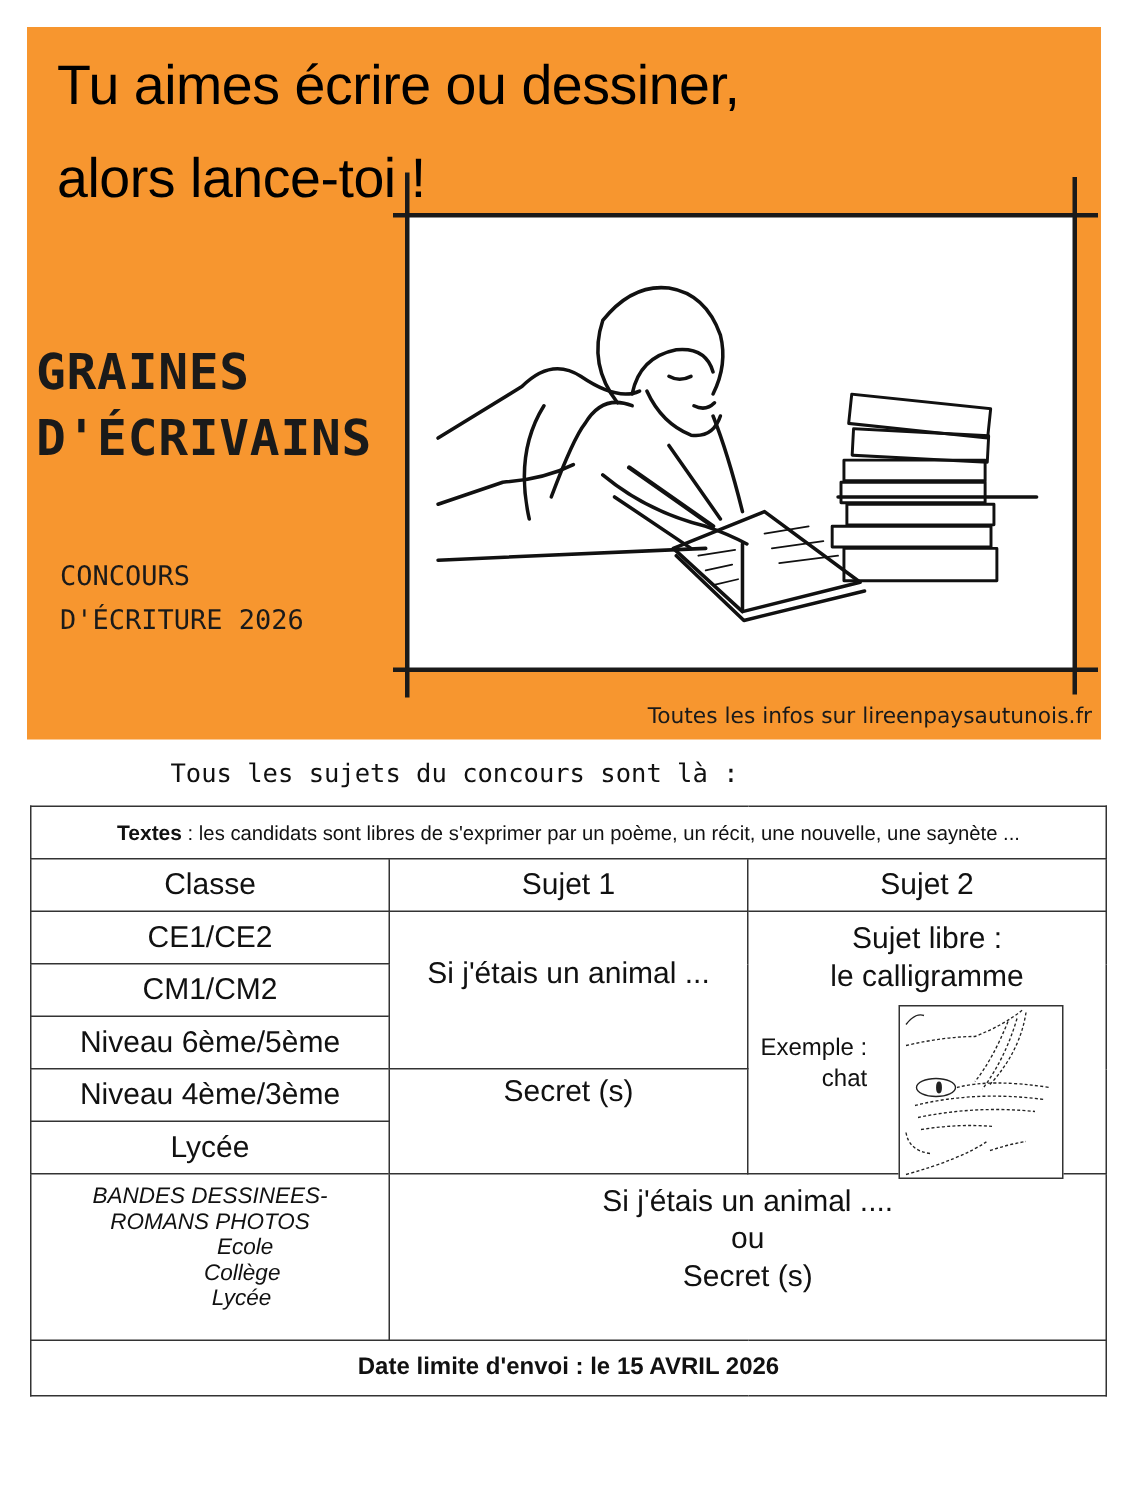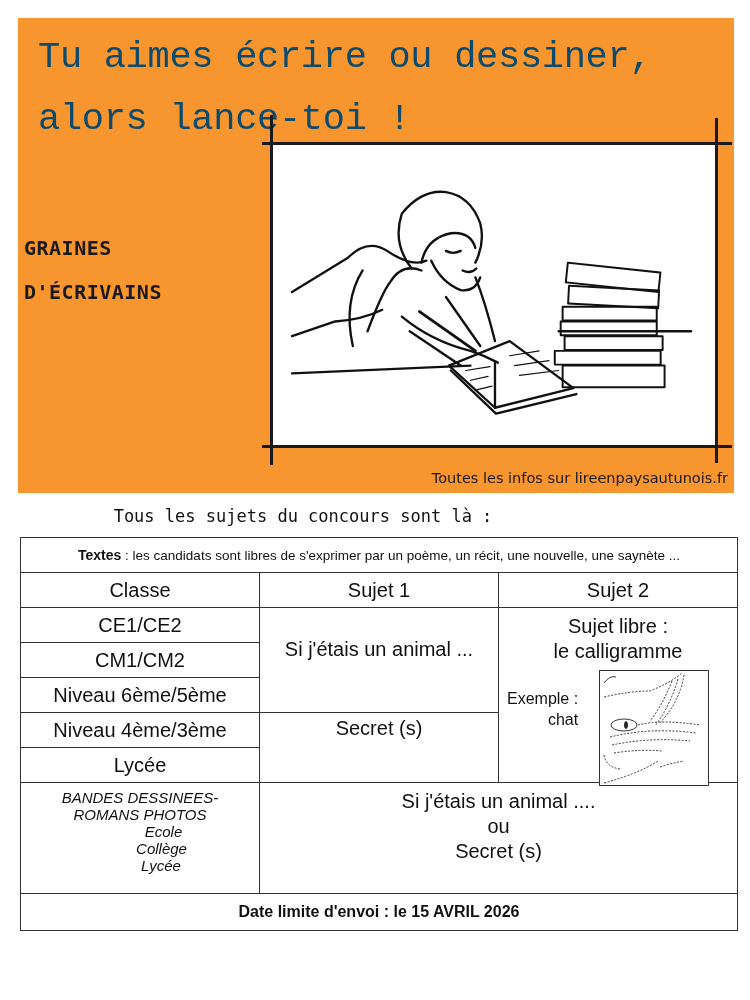--- a/index.html
+++ b/index.html
@@ -1,20 +1,20 @@
 <!DOCTYPE html>
 <html><head>
 <meta charset="utf-8">
 <style>
   html, body { margin: 0; padding: 0; background: #ffffff; }
   body { width: 750px; height: 1000px; position: relative; overflow: hidden; font-family: "Liberation Sans", sans-serif; color: #111; }
 
   .banner { position: absolute; left: 18px; top: 18px; width: 716px; height: 475px; background: #f7962f; }
-  .headline { position: absolute; left: 20px; top: 8px; font-family: Liberation Mono, monospace; font-size: 37px; line-height: 62px; color: #0c4a6e; letter-spacing: -0.3px; font-weight: normal; }
-  .brand { position: absolute; left: 6px; top: 208px; font-family: "DejaVu Sans Mono", monospace; font-weight: bold; font-size: 20px; line-height: 44px; color: #1a1a1a; letter-spacing: 0.5px; }
+  .headline { position: absolute; left: 20px; top: 8px; font-family: Liberation Sans, sans-serif; font-size: 37px; line-height: 62px; color: #000000; letter-spacing: -0.3px; font-weight: normal; }
+  .brand { position: absolute; left: 6px; top: 208px; font-family: "DejaVu Sans Mono", monospace; font-weight: bold; font-size: 33px; line-height: 44px; color: #1a1a1a; letter-spacing: 0.5px; }
   .contest { position: absolute; left: 22px; top: 352px; font-family: "DejaVu Sans Mono", monospace; font-size: 18px; line-height: 29px; color: #1a1a1a; }
   .infos { position: absolute; right: 6px; top: 452px; font-family: "DejaVu Sans", sans-serif; font-size: 14.5px; color: #1a1a1a; }
 
   .frame { position: absolute; left: 270px; top: 142px; width: 448px; height: 306px; background: #fff; border: 3px solid #1a1a1a; box-sizing: border-box; }
   .tick { position: absolute; background: #1a1a1a; }
   .illus { position: absolute; left: 0; top: 0; width: 100%; height: 100%; }
 
   .subtitle { position: absolute; left: 0; width: 606px; top: 506px; text-align: center; font-family: "DejaVu Sans Mono", monospace; font-size: 17px; color: #111; padding-left: 0; }
 
   table.grid { position: absolute; left: 20px; top: 537px; width: 717px; border-collapse: collapse; table-layout: fixed; }
@@ -40,20 +40,24 @@
 <body>
 
 <div class="banner">
   <div class="headline">
     <div>Tu aimes écrire ou dessiner,</div>
     <div>alors lance-toi !</div>
   </div>
   <div class="brand">
     <div>GRAINES</div>
     <div>D'ÉCRIVAINS</div>
+  </div>
+  <div class="contest">
+    <div>CONCOURS</div>
+    <div>D'ÉCRITURE 2026</div>
   </div>
   <div class="infos">Toutes les infos sur lireenpaysautunois.fr</div>
 </div>
 
 <div class="tick" style="left:270px; top:115px; width:3px; height:350px;"></div>
 <div class="tick" style="left:715px; top:118px; width:3px; height:345px;"></div>
 <div class="tick" style="left:262px; top:142px; width:470px; height:3px;"></div>
 <div class="tick" style="left:262px; top:445px; width:470px; height:3px;"></div>
 
 <div class="frame">

